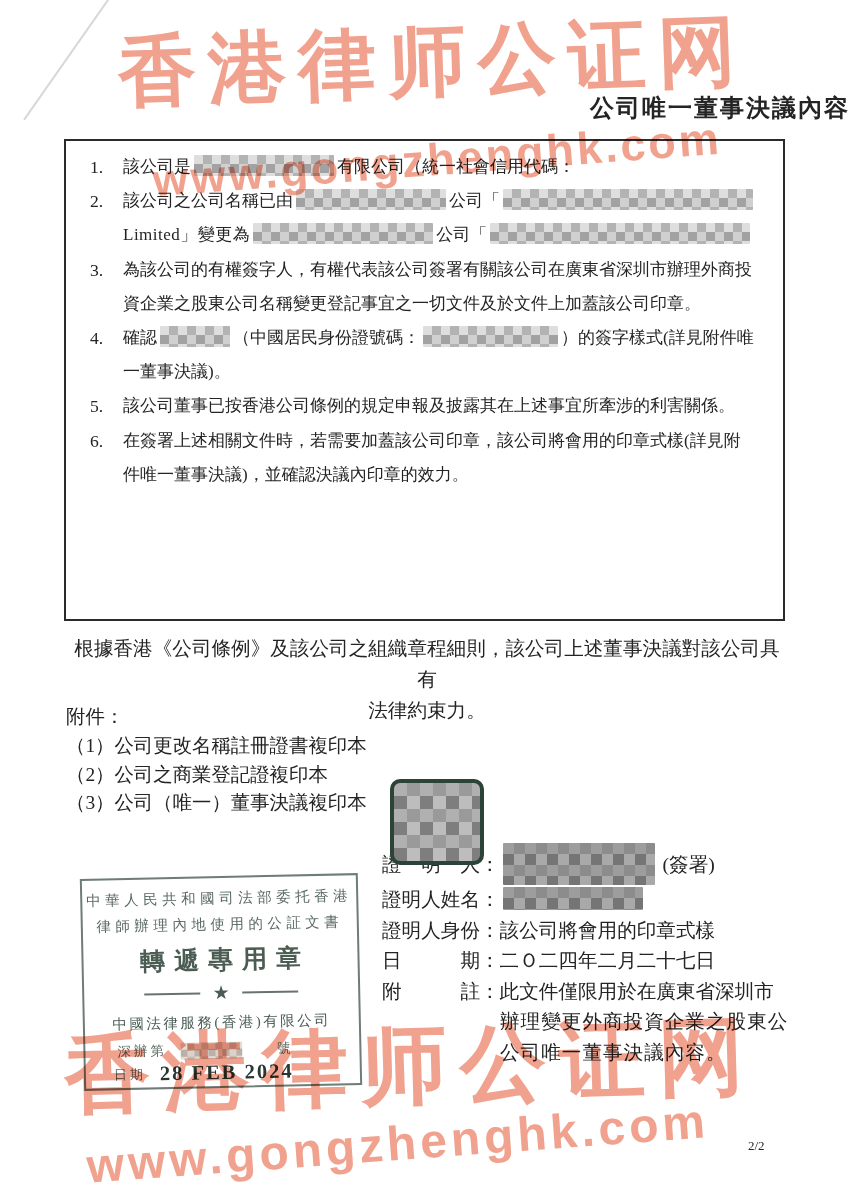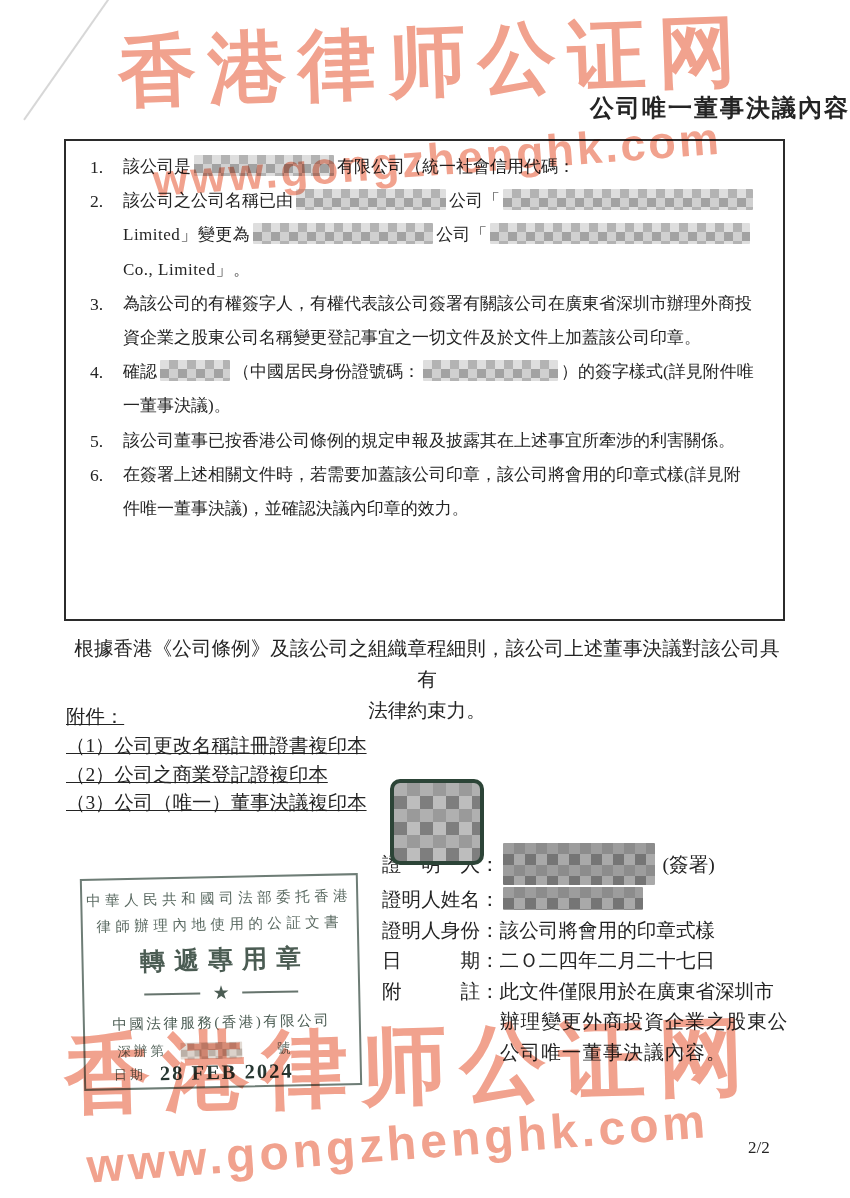--- a/index.html
+++ b/index.html
@@ -40,21 +40,21 @@
   .bw140{width:140px}.bw150{width:150px}.bw250{width:250px}.bw180{width:180px}
   .bw260{width:260px}.bw80{width:80px}.bw140b{width:140px}.bw70{width:70px}
   .bw135{width:135px}
   .sig-px{width:152px;height:42px;vertical-align:-14px;margin-right:8px;}
   .name-px{width:140px;height:23px;}
   .serial-px{width:62px;height:17px;vertical-align:-3px;
       background:conic-gradient(#c2b4ac 25%,#d8cec6 0 50%,#b4a89e 0 75%,#e0d8d0 0) 0 0/14px 14px;}
   
   .closing{position:absolute;left:66px;top:633px;width:722px;font-size:19.6px;line-height:31px;text-align:center;}
   
-  .attach{position:absolute;left:66px;top:703px;font-size:19.4px;line-height:28.8px;text-decoration:underline;}
+  .attach{position:absolute;left:66px;top:703px;font-size:19.4px;line-height:28.8px;}
   
   .seal{position:absolute;left:390px;top:779px;width:86px;height:78px;z-index:25;
         border:4.5px solid #2c4437;border-radius:10px;
         background:conic-gradient(#9a9a9a 25%,#bdbdbd 0 50%,#7e7e7e 0 75%,#b0b0b0 0) 0 0/26px 26px;}
   
   .cert{position:absolute;left:382px;top:843px;width:420px;font-size:19.6px;
         line-height:30.6px;z-index:20;}
   .cert .row{white-space:nowrap;}
   .cert .cont{padding-left:118px;letter-spacing:1px;}
   
@@ -68,21 +68,21 @@
   .s-dash{width:56px;height:2px;background:#4b5c53;opacity:.85;}
   .s-star{font-size:19px;line-height:19px;}
   .s-company{margin-top:11px;font-size:14.5px;letter-spacing:2.5px;}
   .s-serial{margin-top:9px;font-size:13.5px;letter-spacing:3px;display:flex;align-items:center;
             padding:0 32px;gap:10px;opacity:.9;}
   .s-serial .suffix{margin-left:22px;}
   .s-date{margin-top:2px;display:flex;align-items:center;padding:0 28px;gap:14px;}
   .s-date-label{font-size:13px;letter-spacing:3px;opacity:.9;}
   .s-date-value{font-size:20.5px;font-weight:bold;letter-spacing:2px;color:#273732;}
   
-  .page-num{position:absolute;left:748px;top:1138px;font-size:17px;}
+  .page-num{position:absolute;left:748px;top:1138px;font-size:13px;}
 </style>
 </head>
 <body>
 
 <div class="page">
 
   <div class="scan-line"></div>
 
   <div class="wm wm-brand-top">香港律师公证网</div>
   <div class="wm wm-url-top">www.gongzhenghk.com</div>
@@ -96,21 +96,20 @@
       <div class="lines">
         <div class="line"><span>該公司是</span><span class="px bw140"></span><span>有限公司（統一社會信用代碼：</span></div>
       </div>
     </div>
 
     <div class="item">
       <span class="num">2.</span>
       <div class="lines">
         <div class="line"><span>該公司之公司名稱已由</span><span class="px bw150"></span><span>公司「</span><span class="px bw250"></span></div>
         <div class="line"><span class="latin">Limited」變更為</span><span class="px bw180"></span><span>公司「</span><span class="px bw260"></span></div>
-        <div class="line"><span class="latin">Co., Limited」。</span></div>
       </div>
     </div>
 
     <div class="item">
       <span class="num">3.</span>
       <div class="lines">
         <div class="line"><span>為該公司的有權簽字人，有權代表該公司簽署有關該公司在廣東省深圳市辦理外商投</span></div>
         <div class="line"><span>資企業之股東公司名稱變更登記事宜之一切文件及於文件上加蓋該公司印章。</span></div>
       </div>
     </div>

